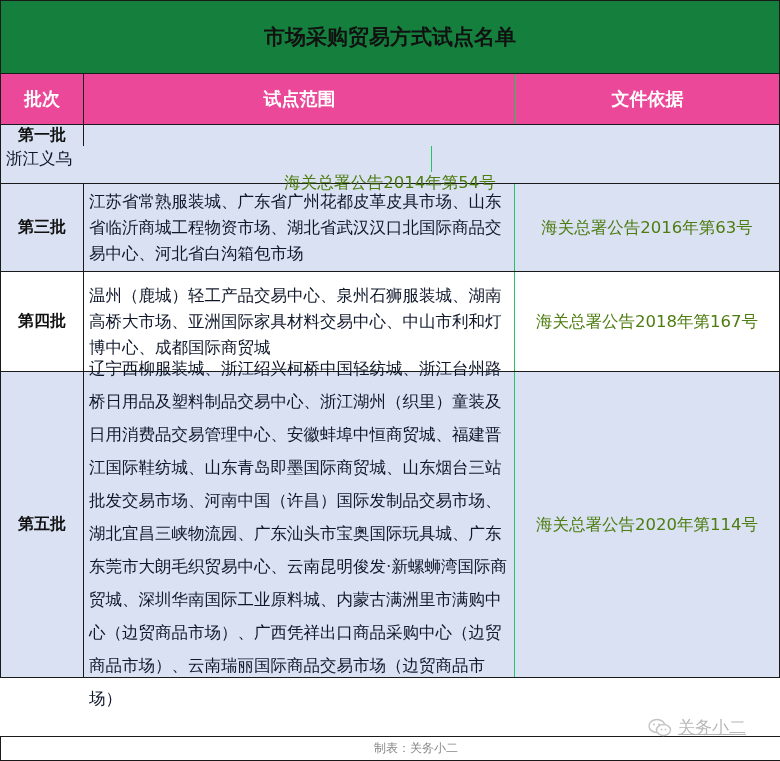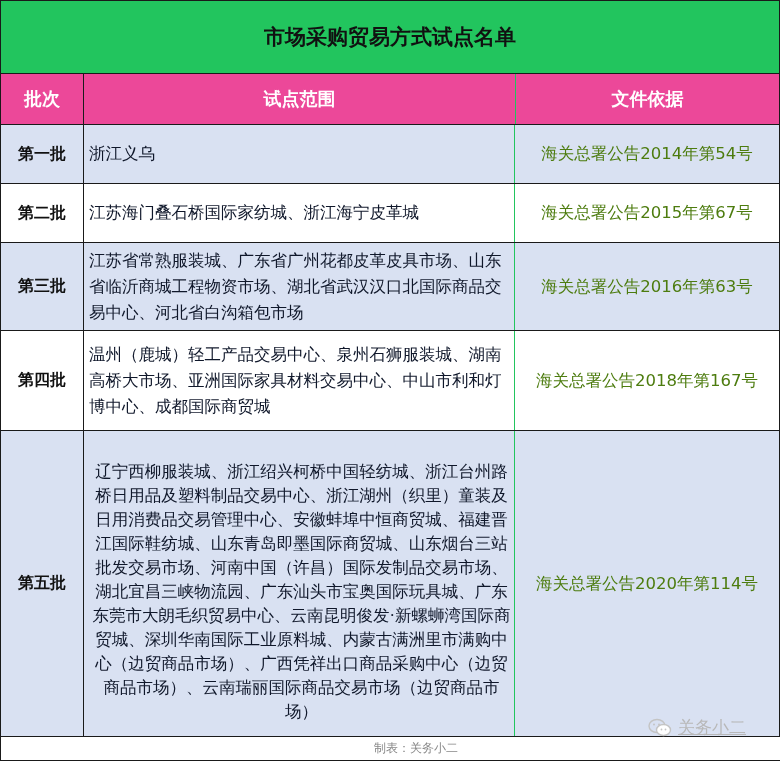--- a/index.html
+++ b/index.html
@@ -1,18 +1,18 @@
 <!DOCTYPE html>
 <html><head>
   <meta charset="utf-8">
   <style>
     html, body { margin: 0; padding: 0; }
     body { width: 780px; height: 761px; background: #ffffff; position: relative; overflow: hidden; font-family: "DejaVu Sans", sans-serif; }
     .tbl { position: absolute; left: 0; top: 0; width: 778px; border: 1px solid #1a1a1a; border-bottom: none; }
-    .title-row { height: 72px; background: #22c55e; border-bottom: 1px solid #1a1a1a; display: flex; align-items: center; justify-content: center; }
+    .title-row { height: 72px; background: #15803d; border-bottom: 1px solid #1a1a1a; display: flex; align-items: center; justify-content: center; }
     .title-row span { font-size: 21px; font-weight: bold; color: #111; letter-spacing: 0px; }
     .hdr { display: flex; height: 50px; background: #ec4899; border-bottom: 1px solid #1a1a1a; }
     .hdr div { display: flex; align-items: center; justify-content: center; color: #fff; font-size: 18px; font-weight: bold; }
     .c1 { width: 82px; border-right: 1px solid #1a1a1a; flex: none; }
     .c2 { width: 431px; border-right: 1px solid #22c55e; flex: none; }
     .c3 { flex: 1; }
     .row { display: flex; border-bottom: 1px solid #1a1a1a; }
     .row.alt { background: #d9e1f2; }
     .row.plain { background: #ffffff; }
     .row .c1 { display: flex; align-items: center; justify-content: center; font-weight: bold; font-size: 16px; color: #111; }
@@ -29,47 +29,42 @@
   <div class="title-row">
     <span>市场采购贸易方式试点名单</span>
   </div>
 
   <div class="hdr">
     <div class="c1">批次</div>
     <div class="c2">试点范围</div>
     <div class="c3">文件依据</div>
   </div>
 
-  <div class="row alt" style="height:58px;">
+  <div class="row alt" style="height:58px;flex-direction:column;">
     <div class="c1">第一批</div>
     <div class="c2">浙江义乌</div>
     <div class="c3">海关总署公告2014年第54号</div>
   </div>
 
-  <div class="row plain" style="height:58px;">
-    <div class="c1">第二批</div>
-    <div class="c2">江苏海门叠石桥国际家纺城、浙江海宁皮革城</div>
-    <div class="c3">海关总署公告2015年第67号</div>
-  </div>
 
   <div class="row alt" style="height:87px;">
     <div class="c1">第三批</div>
     <div class="c2">江苏省常熟服装城、广东省广州花都皮革皮具市场、山东省临沂商城工程物资市场、湖北省武汉汉口北国际商品交易中心、河北省白沟箱包市场</div>
     <div class="c3">海关总署公告2016年第63号</div>
   </div>
 
   <div class="row plain" style="height:99px;">
     <div class="c1">第四批</div>
     <div class="c2">温州（鹿城）轻工产品交易中心、泉州石狮服装城、湖南高桥大市场、亚洲国际家具材料交易中心、中山市利和灯博中心、成都国际商贸城</div>
     <div class="c3">海关总署公告2018年第167号</div>
   </div>
 
   <div class="row alt" style="height:305px;">
     <div class="c1">第五批</div>
-    <div class="c2" style="line-height:24px; padding-top:17px;text-align:center;">辽宁西柳服装城、浙江绍兴柯桥中国轻纺城、浙江台州路桥日用品及塑料制品交易中心、浙江湖州（织里）童装及日用消费品交易管理中心、安徽蚌埠中恒商贸城、福建晋江国际鞋纺城、山东青岛即墨国际商贸城、山东烟台三站批发交易市场、河南中国（许昌）国际发制品交易市场、湖北宜昌三峡物流园、广东汕头市宝奥国际玩具城、广东东莞市大朗毛织贸易中心、云南昆明俊发·新螺蛳湾国际商贸城、深圳华南国际工业原料城、内蒙古满洲里市满购中心（边贸商品市场）、广西凭祥出口商品采购中心（边贸商品市场）、云南瑞丽国际商品交易市场（边贸商品市场）</div>
+    <div class="c2" style="line-height:33px; padding-top:17px;">辽宁西柳服装城、浙江绍兴柯桥中国轻纺城、浙江台州路桥日用品及塑料制品交易中心、浙江湖州（织里）童装及日用消费品交易管理中心、安徽蚌埠中恒商贸城、福建晋江国际鞋纺城、山东青岛即墨国际商贸城、山东烟台三站批发交易市场、河南中国（许昌）国际发制品交易市场、湖北宜昌三峡物流园、广东汕头市宝奥国际玩具城、广东东莞市大朗毛织贸易中心、云南昆明俊发·新螺蛳湾国际商贸城、深圳华南国际工业原料城、内蒙古满洲里市满购中心（边贸商品市场）、广西凭祥出口商品采购中心（边贸商品市场）、云南瑞丽国际商品交易市场（边贸商品市场）</div>
     <div class="c3">海关总署公告2020年第114号</div>
   </div>
 </div>
 
 <div class="footer">制表：关务小二</div>
 
 <div class="watermark">
   <span>
     <svg width="24" height="20" viewBox="0 0 24 20">
       <ellipse cx="9" cy="8" rx="8" ry="6.5" fill="none" stroke="#c4c4c4" stroke-width="1.4"></ellipse>

